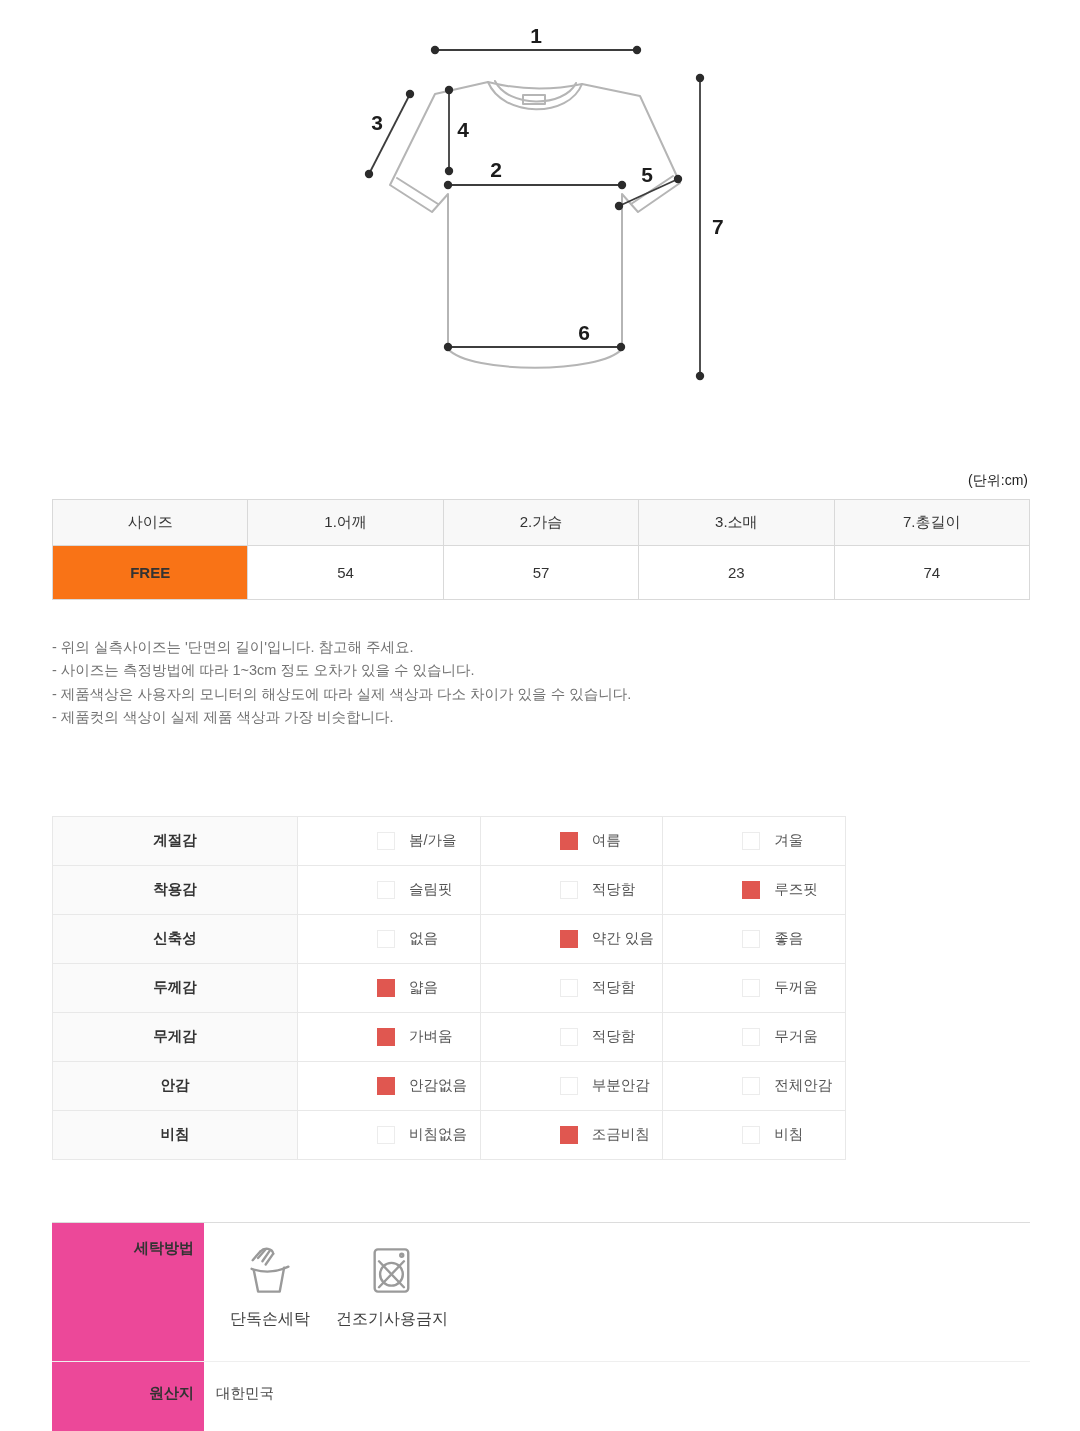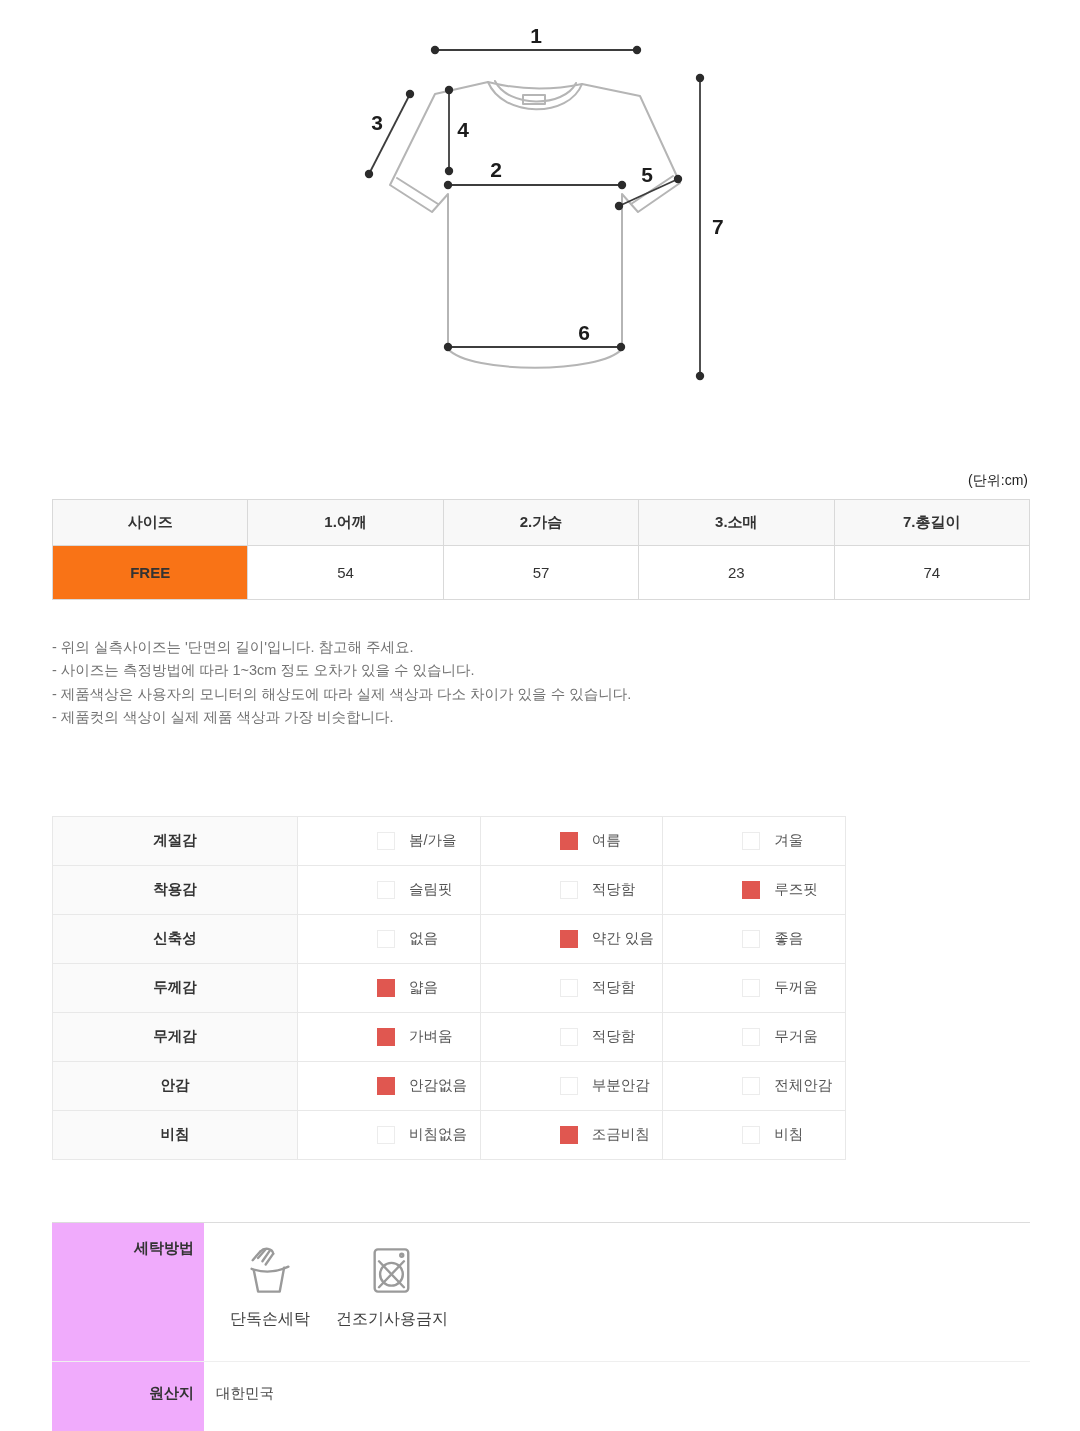--- a/index.html
+++ b/index.html
@@ -10,41 +10,41 @@
   .diagram{position:relative;height:420px;}
   .diagram svg{position:absolute;left:350px;top:12px;}
   .m-num{font-size:21px;font-weight:600;fill:#1c1c1c;font-family:"Liberation Sans","DejaVu Sans",sans-serif;}
 
   
   .unit-note{margin:52px 52px 9px 52px;text-align:right;font-size:14px;color:#1f1f1f;}
 
   
   table.size{border-collapse:collapse;table-layout:fixed;width:978px;margin:0 50px 0 52px;}
   table.size th,table.size td{border:1px solid #d9d9d9;text-align:center;vertical-align:middle;}
-  table.size th{background:#f8f8f8;height:43px;font-size:15px;font-weight:700;color:#333;}
+  table.size th{background:#f8f8f8;height:43px;font-size:15px;font-weight:400;color:#333;}
   table.size td{height:51px;font-size:15px;color:#333;}
   table.size td.sizecol{background:#f97316;font-weight:700;}
 
   
   .notes{margin:36px 52px 16px 52px;font-size:14.5px;color:#737373;line-height:1.62;}
   .notes div{white-space:nowrap;}
 
   
   table.attrs{border-collapse:collapse;table-layout:fixed;width:794px;margin:86px 50px 0 52px;}
   table.attrs td{border:1px solid #e8e8e8;height:46px;vertical-align:middle;font-size:14.5px;}
   table.attrs td.rowlabel{background:#fafafa;text-align:center;font-weight:700;color:#333;}
   table.attrs td.opt{padding-left:40px;color:#555;}
   .optwrap{display:flex;align-items:center;padding-left:39px;}
   .cb{width:16px;height:16px;background:#fff;border:1px solid #ececec;margin-right:14px;flex:none;}
   .cb.checked{background:#e05750;border-color:#e05750;}
 
   
   .care-section{width:978px;margin:62px 50px 0 52px;border-top:1px solid #dcdcdc;}
   .care-row{display:flex;}
-  .care-label{width:152px;flex:none;background:#f0abfc;text-align:right;padding:16px 10px 0 0;
+  .care-label{width:152px;flex:none;background:#ec4899;text-align:right;padding:16px 10px 0 0;
               box-sizing:border-box;font-size:15px;font-weight:700;color:#333;}
   .care-body{flex:1;}
   .care-row.wash{height:138px;}
   .care-row.origin{border-top:1px solid #efefef;height:120px;}
   .wash-items{display:flex;gap:26px;padding:22px 0 0 26px;}
   .wash-item{display:flex;flex-direction:column;align-items:center;gap:12px;}
   .wash-caption{font-size:16px;color:#3f3f3f;white-space:nowrap;}
   .origin-value{padding:22px 0 0 12px;font-size:14.5px;color:#444;}
 </style>
 </head>

